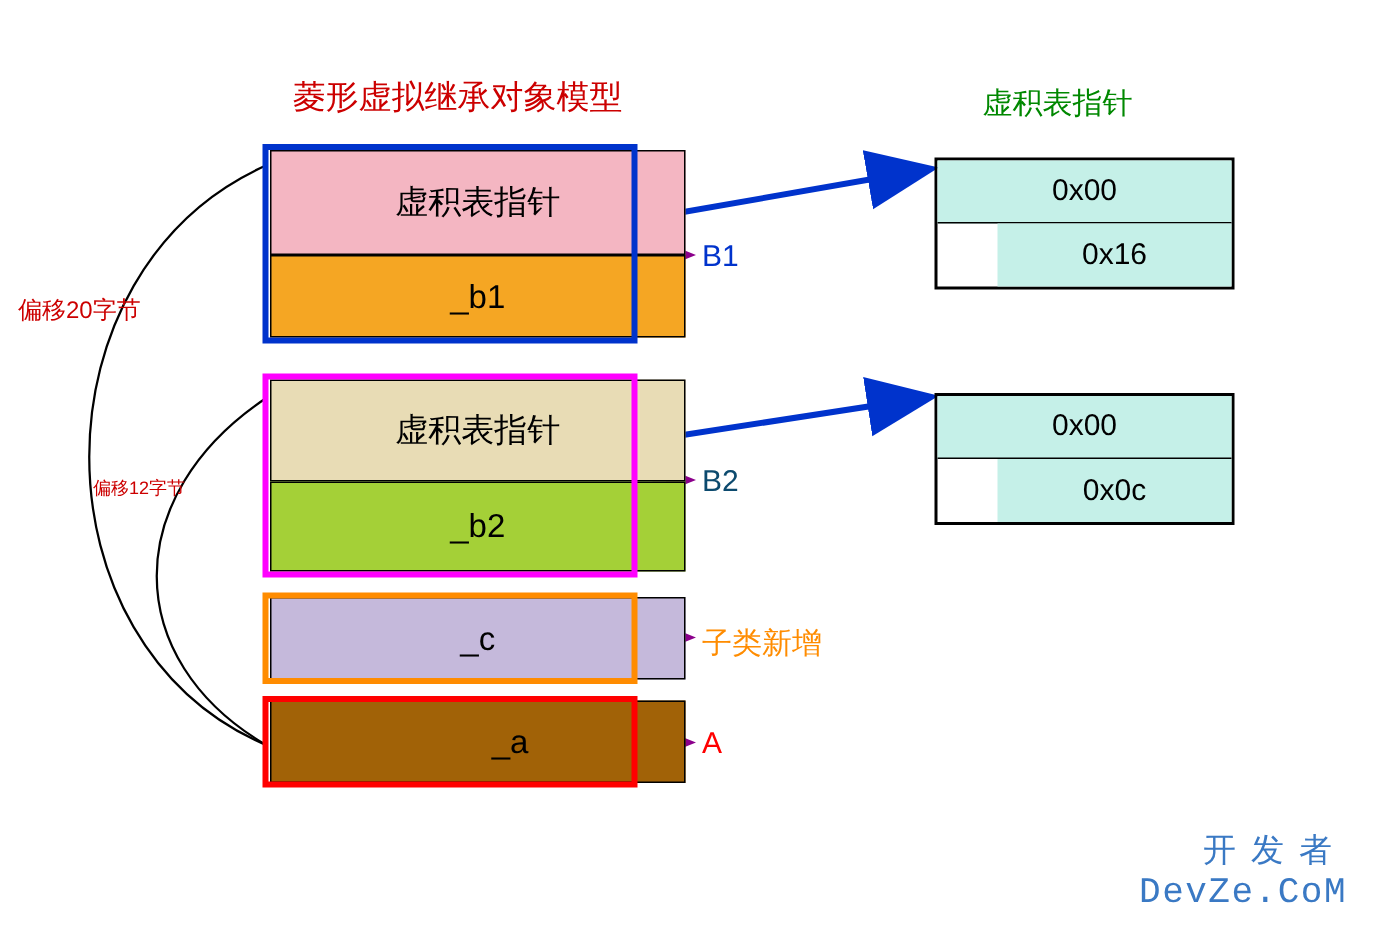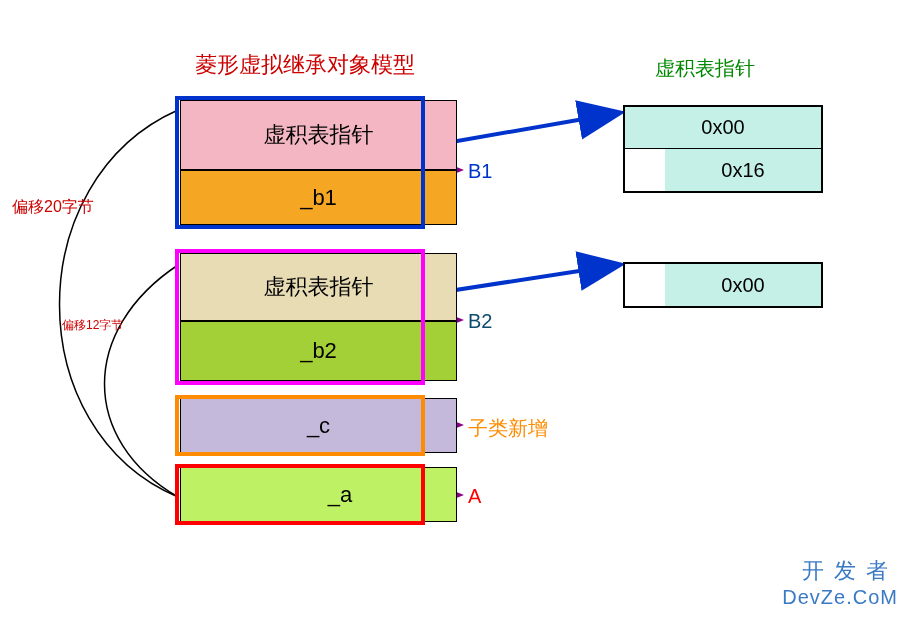--- a/index.html
+++ b/index.html
@@ -47,21 +47,21 @@
       align-items: center;
       justify-content: center;
       font-size: 22px;
       border: 1px solid #000;
     }
     .block-vptr1 { top: 100px; height: 70px; background: #f4b6c2; }
     .block-b1   { top: 170px; height: 55px; background: #f5a623; }
     .block-vptr2 { top: 253px; height: 68px; background: #e8dcb5; }
     .block-b2   { top: 321px; height: 60px; background: #a4d037; }
     .block-c    { top: 398px; height: 55px; background: #c5b9db; }
-    .block-a    { top: 467px; height: 55px; background: #bef264; padding-left: 43px; }
+    .block-a    { top: 467px; height: 55px; background: #a16207; padding-left: 43px; }
     
     .group-outline {
       position: absolute;
       left: 175px;
       width: 250px;
       border-width: 4px;
       border-style: solid;
       pointer-events: none;
     }
     .outline-b1 { top: 96px; height: 133px; border-color: #0033cc; }
@@ -100,24 +100,24 @@
     .lbl-b2 { top: 310px; color: #0c4a6e; }
     .lbl-c  { top: 415px; color: #ff8c00; }
     .lbl-a  { top: 485px; color: #ff0000; }
     
     .watermark {
       position: absolute;
       right: 20px;
       bottom: 18px;
       color: #3a79c4;
       text-align: right;
-      font-family: Liberation Sans, sans-serif;
+      font-family: Liberation Mono, monospace;
     }
     .watermark .cn { font-size: 22px; letter-spacing: 10px; }
-    .watermark .en { font-size: 20px; font-weight: 500; letter-spacing: 1px; }
+    .watermark .en { font-size: 24px; font-weight: 500; letter-spacing: 1px; }
     
     .svg-layer {
       position: absolute;
       left: 0; top: 0;
       width: 918px; height: 627px;
       pointer-events: none;
     }
   </style>
 </head>
 <body>
@@ -161,20 +161,21 @@
 <div class="group-outline outline-b2"></div>
 <div class="group-outline outline-c"></div>
 <div class="group-outline outline-a"></div>
 
 <div class="offset-table offset-table-1">
   <div class="offset-cell">0x00</div>
   <div class="offset-cell">0x16</div>
 </div>
 <div class="offset-table offset-table-2">
   <div class="offset-cell">0x00</div>
+  <div class="offset-cell">0x0c</div>
 </div>
 
 <div class="side-label lbl-b1">B1</div>
 <div class="side-label lbl-b2">B2</div>
 <div class="side-label lbl-c">子类新增</div>
 <div class="side-label lbl-a">A</div>
 
 <div class="watermark">
   <div class="cn">开发者</div>
   <div class="en">DevZe.CoM</div>

